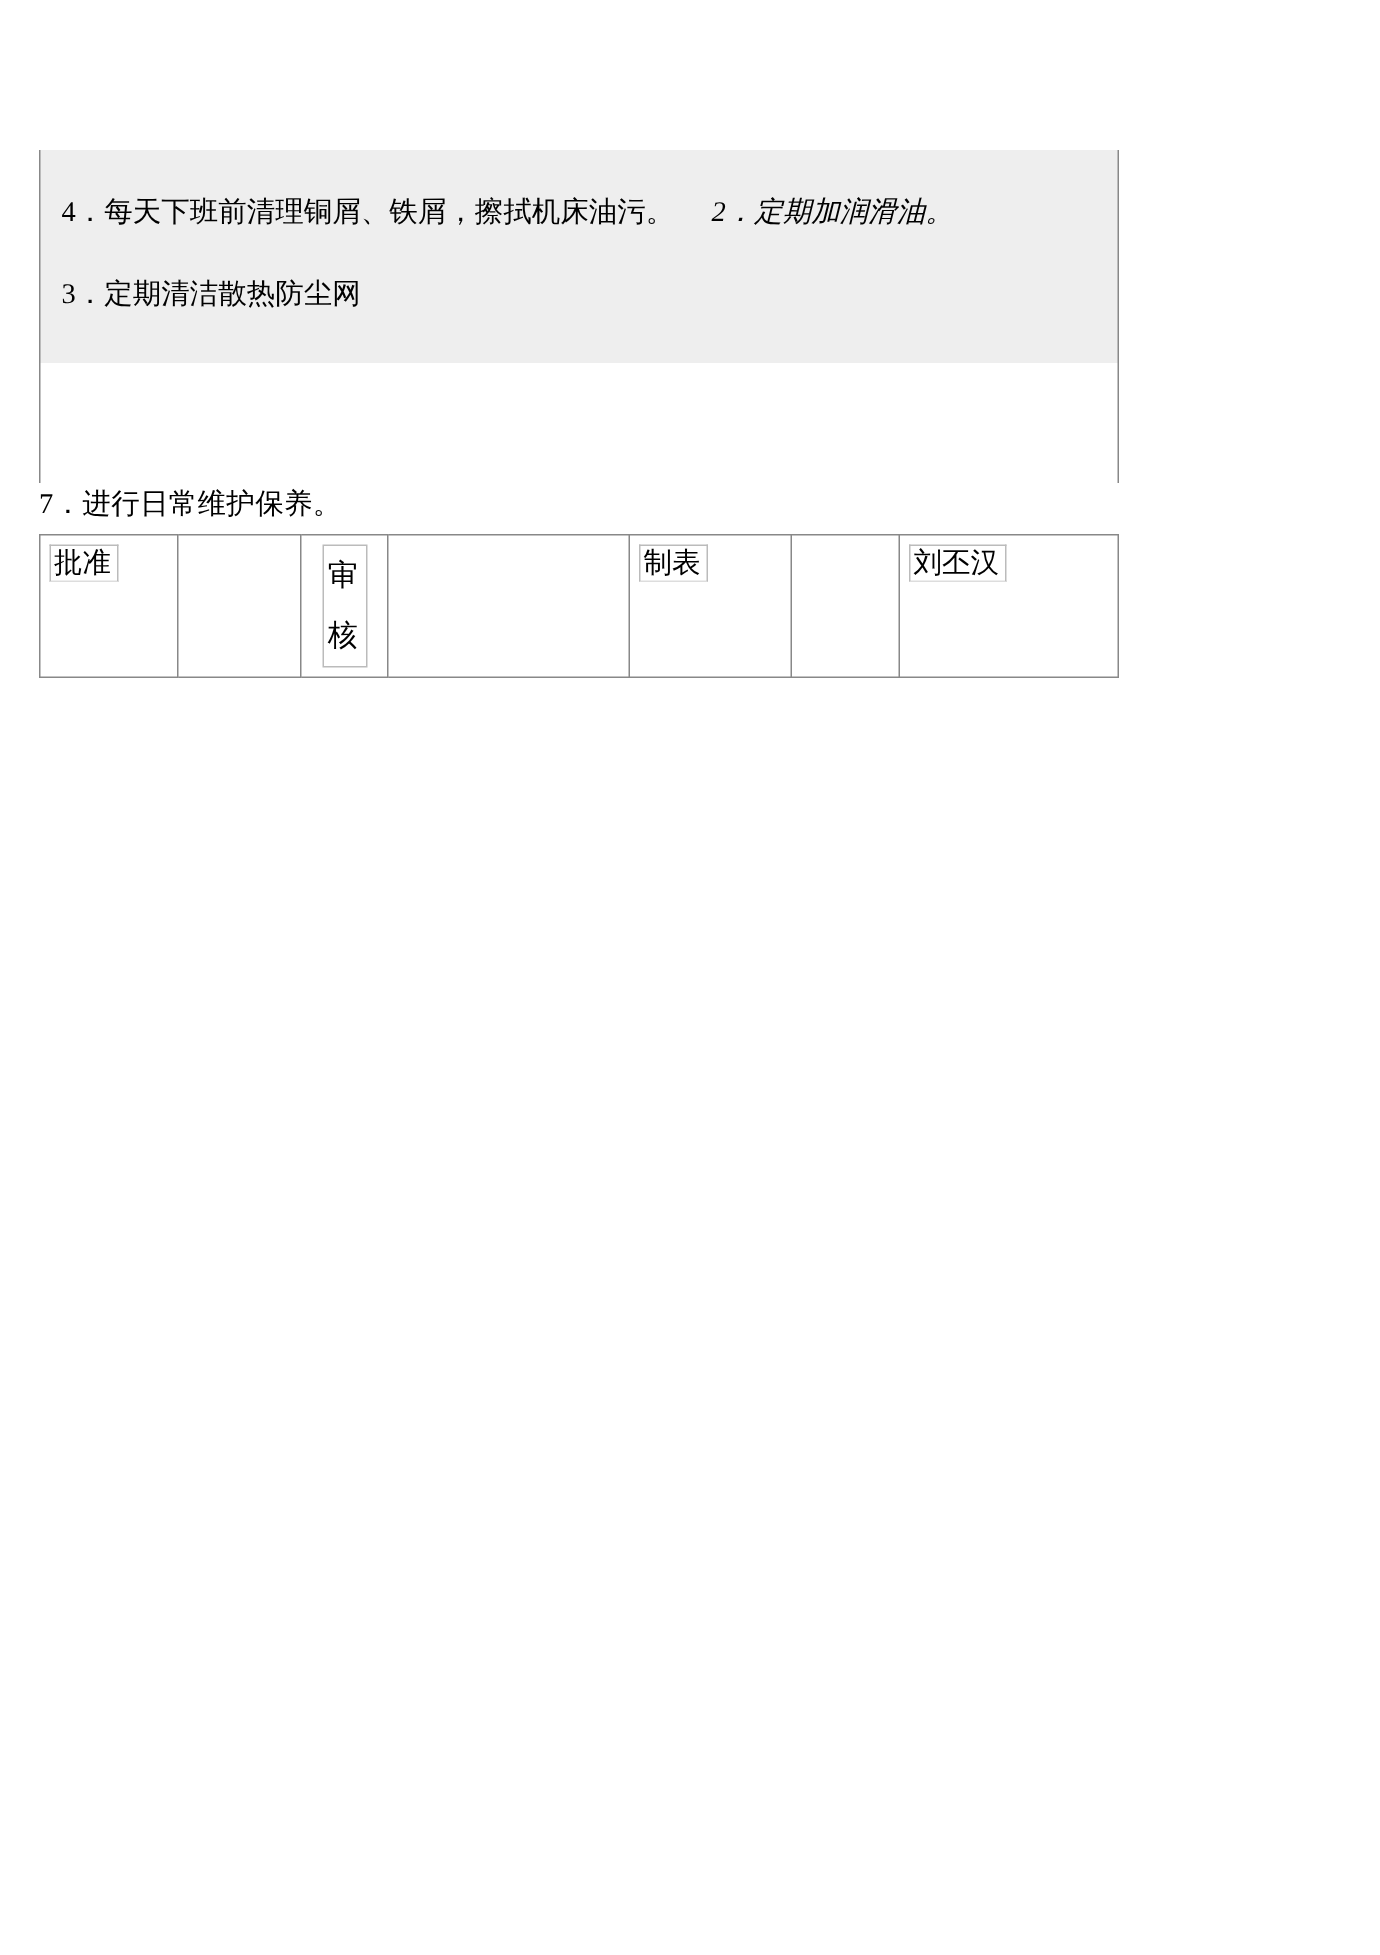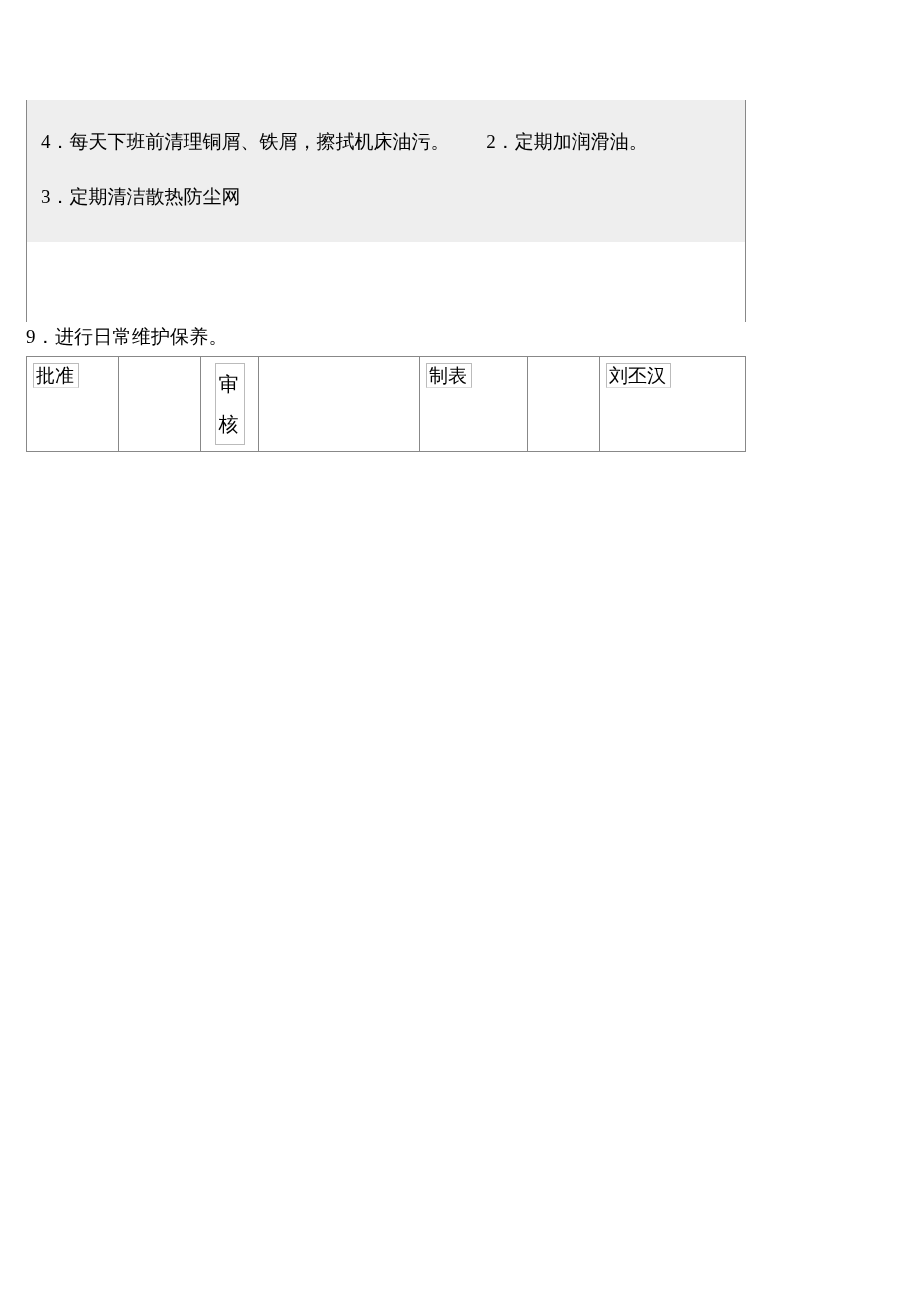--- a/index.html
+++ b/index.html
@@ -24,21 +24,21 @@
       background: #eee;
       border-left: 1px solid #888;
       border-right: 1px solid #888;
       padding: 14px 10px 18px 14px;
       line-height: 2.9;
     }
     .shaded .row {
       display: block;
     }
     .shaded .i1 { display: inline; }
-    .shaded .i2 { display: inline; margin-left: 32px; }
+    .shaded .i2 { display: inline; margin-left: 20px; font-style: italic; }
 
     .gap {
       height: 80px;
       border-left: 1px solid #888;
       border-right: 1px solid #888;
     }
 
     .section4 {
       padding: 0 0 4px 0px;
       line-height: 1.55;
@@ -94,21 +94,21 @@
       <span class="i2">2．定期加润滑油。</span>
     </div>
     <div class="row">
       <span>3．定期清洁散热防尘网</span>
     </div>
   </div>
 
   <div class="gap"></div>
 
   <div class="section4">
-    <span class="ln">9．进行日常维护保养。</span>
+    <span class="ln">7．进行日常维护保养。</span>
   </div>
 
   <table class="sig">
     <tbody>
         <tr>
       <td class="c1">
         <span class="boxlabel">批准</span>
       </td>
       <td class="c2">
         <span></span>

